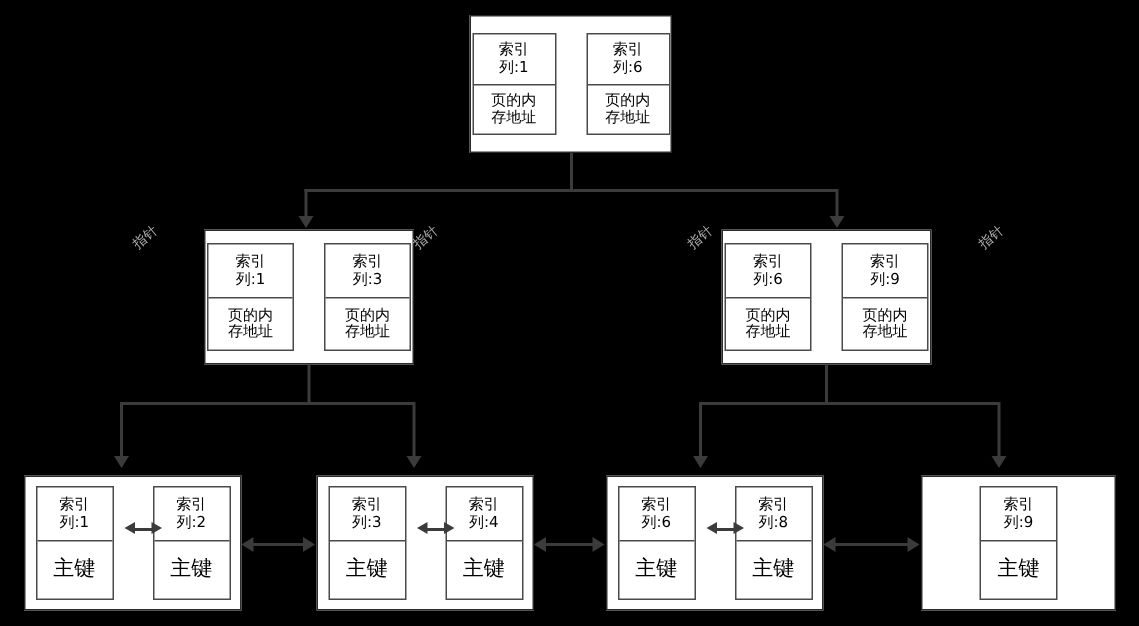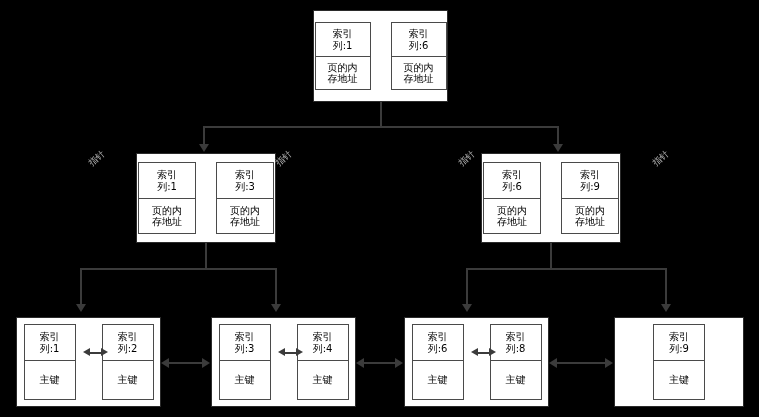--- a/index.html
+++ b/index.html
@@ -48,21 +48,21 @@
   .tier-root .val{height:32px;font-size:10px;}
   .tier-root .gap{width:20px;}
 
   .tier-mid .cell{width:58px;}
   .tier-mid .key{height:36px;font-size:10px;}
   .tier-mid .val{height:34px;font-size:10px;}
   .tier-mid .gap{width:20px;}
 
   .tier-leaf .cell{width:52px;}
   .tier-leaf .key{height:36px;font-size:10px;}
-  .tier-leaf .val{height:38px;font-size:10px;}
+  .tier-leaf .val{height:38px;font-size:14px;}
 
   
   .ln{position:absolute;background:#3b3b3b;}
   .vln{width:1.6px;}
   .hln{height:1.6px;}
 
   .arrow-down{
     position:absolute;width:0;height:0;
     border-left:5px solid transparent;
     border-right:5px solid transparent;

